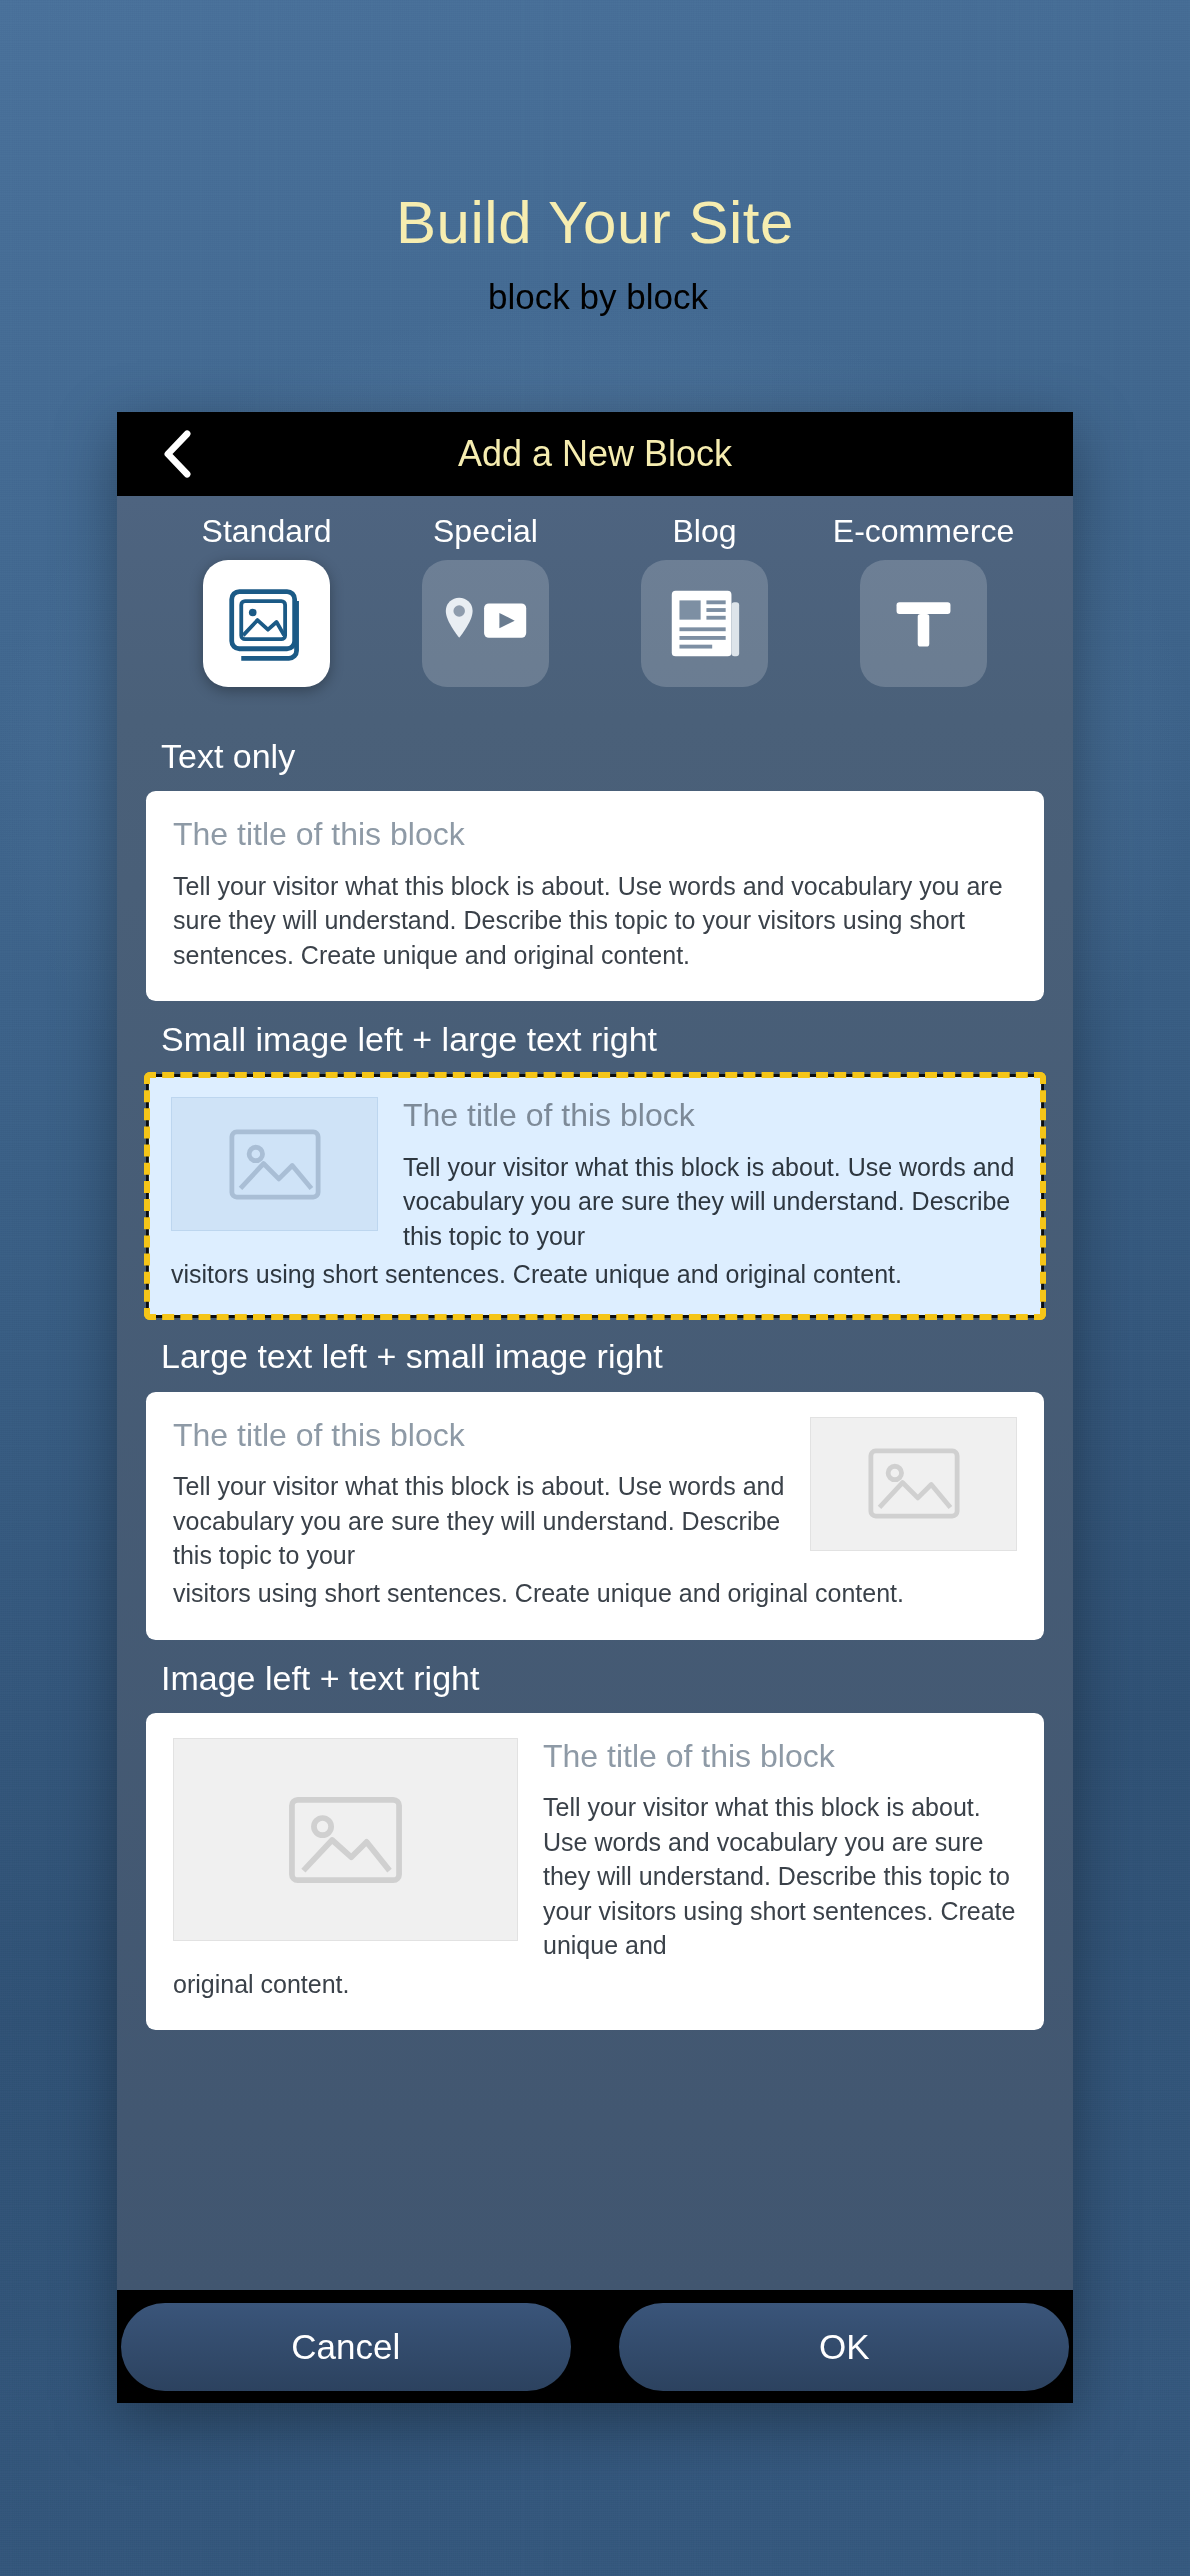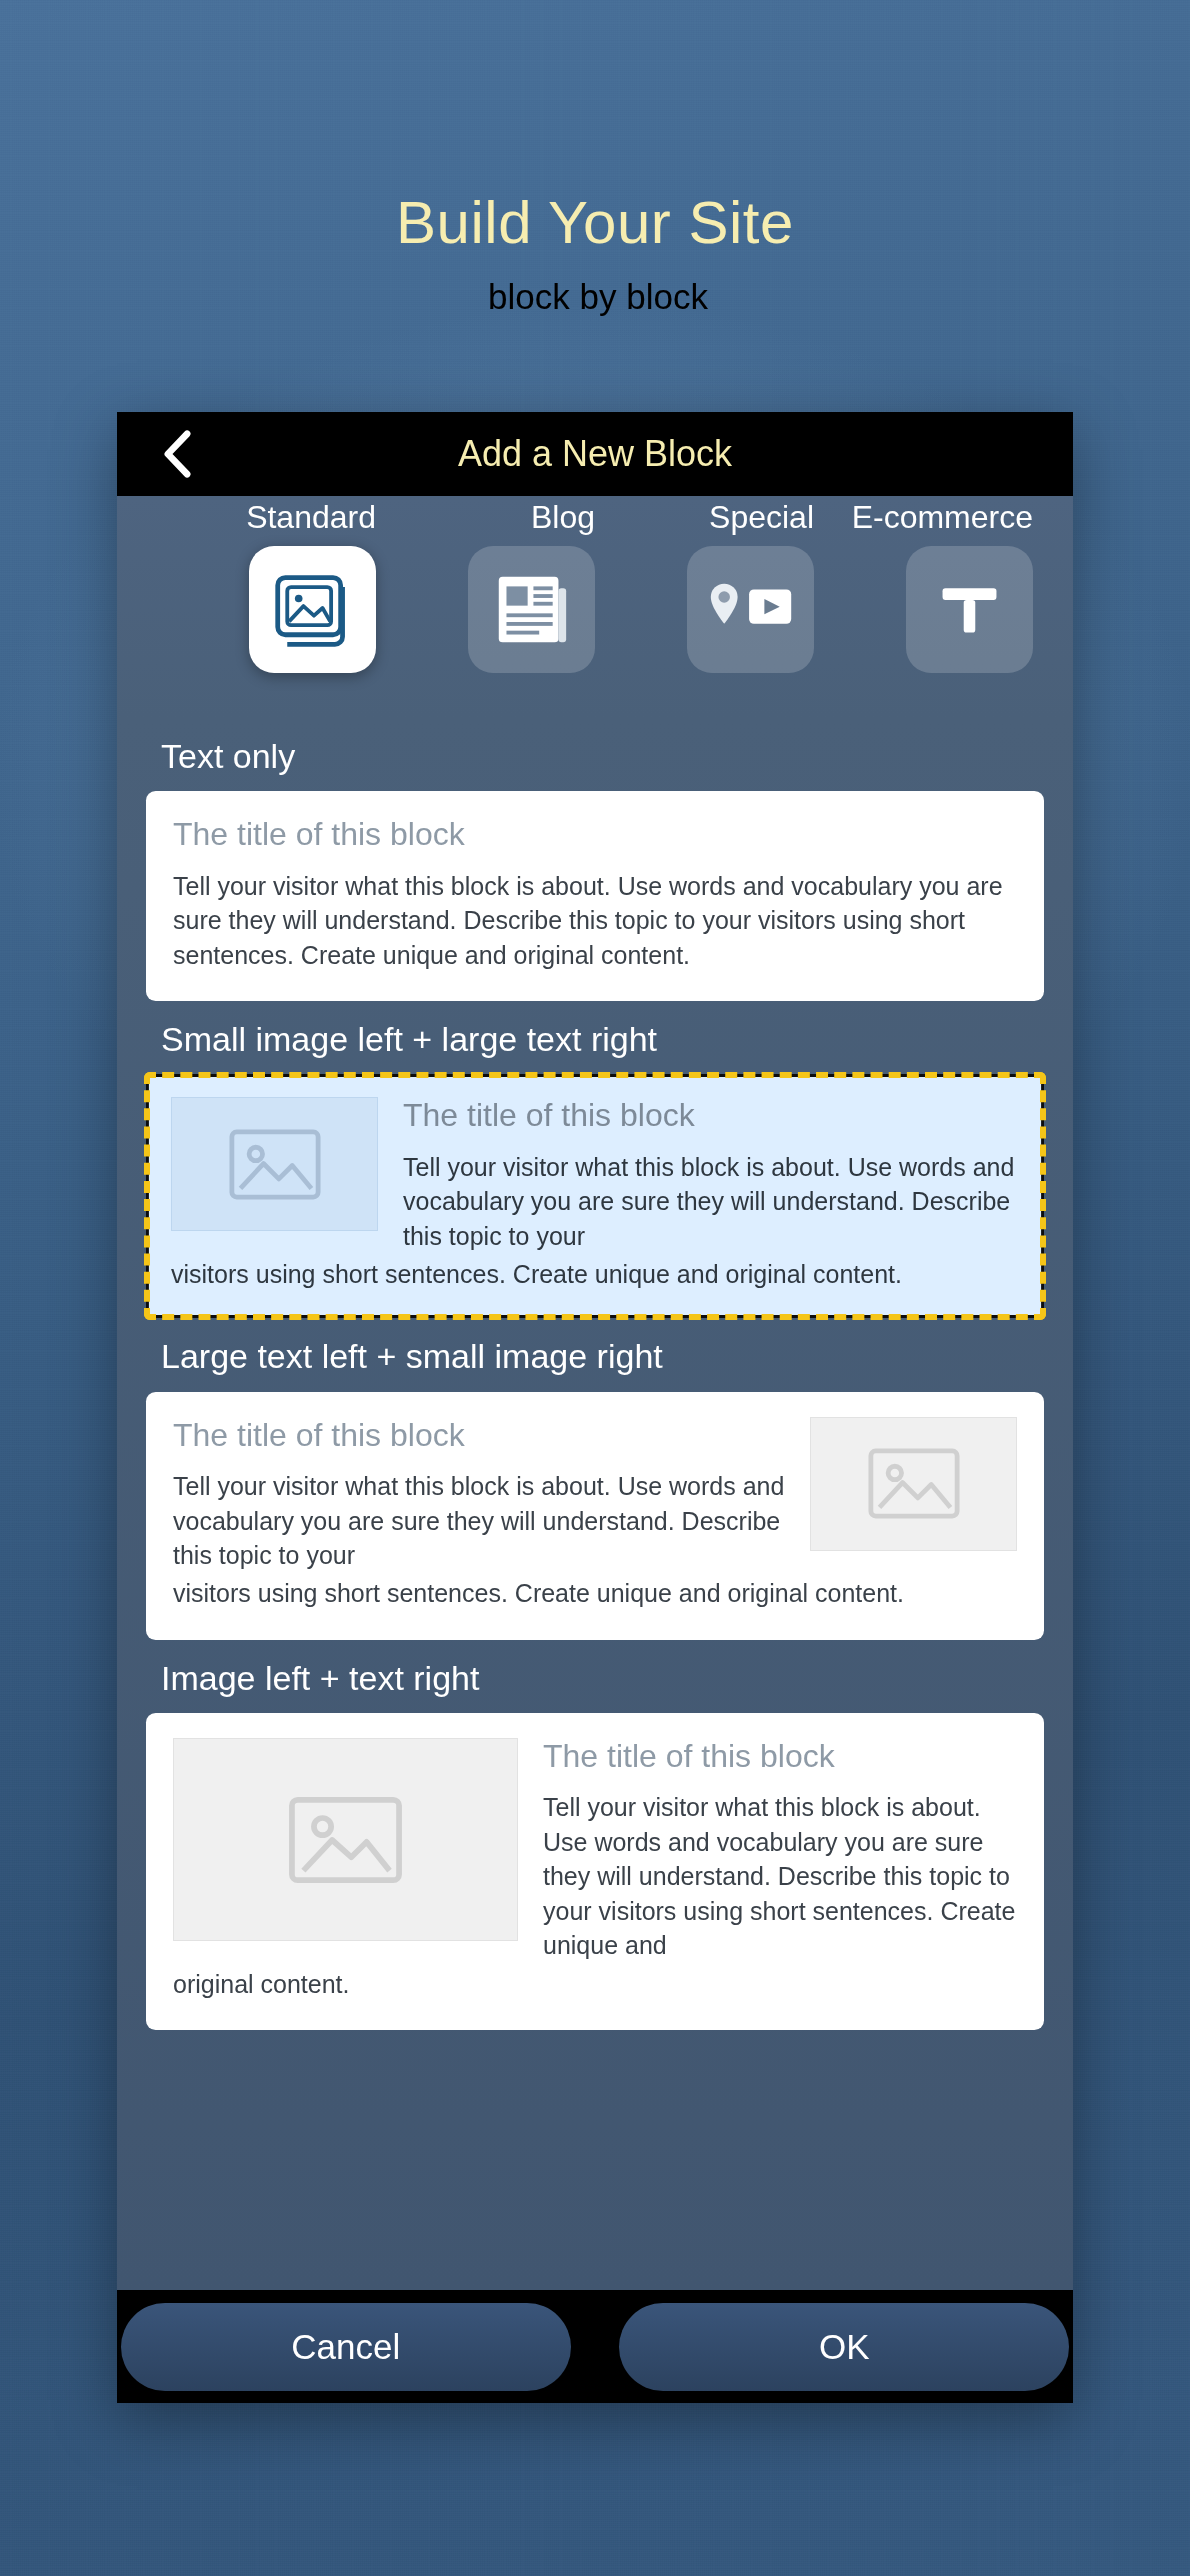--- a/index.html
+++ b/index.html
@@ -105,22 +105,22 @@
     display: flex;
     align-items: flex-start;
     padding-left: 40px;
     overflow: hidden;
   }
   .tab {
     width: 219px;
     flex: 0 0 auto;
     display: flex;
     flex-direction: column;
-    align-items: flex-end;
-    padding-top: 3px;
+    align-items: center;
+    padding-top: 17px;
     cursor: pointer;
   }
   .tab-label {
     font-size: 32px;
     color: #ffffff;
     margin-bottom: 9.6px;
     white-space: nowrap;
   }
   .tab-icon {
     width: 127px;
@@ -251,20 +251,32 @@
 
     <div class="tab selected">
       <div class="tab-label">Standard</div>
       <div class="tab-icon">
         <svg width="82" height="82" viewBox="0 0 86 86">
           <rect x="6" y="10" width="66" height="60" rx="8" fill="none" stroke="#1b5a86" stroke-width="5"></rect>
           <rect x="16" y="20" width="46" height="40" rx="4" fill="none" stroke="#1b5a86" stroke-width="4"></rect>
           <circle cx="28" cy="32" r="4" fill="#1b5a86"></circle>
           <polyline points="18,56 33,40 44,50 53,42 61,56" fill="none" stroke="#1b5a86" stroke-width="4" stroke-linejoin="round"></polyline>
           <path d="M74 20 v52 a8 8 0 0 1 -8 8 H16" fill="none" stroke="#1b5a86" stroke-width="5"></path>
+        </svg>
+      </div>
+    </div>
+
+    <div class="tab">
+      <div class="tab-label">Special</div>
+      <div class="tab-icon">
+        <svg width="96" height="67" viewBox="0 0 100 70">
+          <path d="M22 8 a14 14 0 0 1 14 14 c0 11 -14 28 -14 28 S8 33 8 22 A14 14 0 0 1 22 8 z" fill="#e9eef3"></path>
+          <circle cx="22" cy="22" r="6" fill="#8e9cad"></circle>
+          <rect x="48" y="14" width="44" height="36" rx="5" fill="#ffffff"></rect>
+          <polygon points="64,24 80,32 64,40" fill="#6a7c90"></polygon>
         </svg>
       </div>
     </div>
 
     <div class="tab">
       <div class="tab-label">Blog</div>
       <div class="tab-icon">
         <svg width="77" height="81" viewBox="0 0 80 84">
           <rect x="6" y="8" width="62" height="68" rx="4" fill="#ffffff"></rect>
           <rect x="68" y="20" width="8" height="56" rx="3" fill="#dde4ea"></rect>
@@ -273,32 +285,20 @@
           <rect x="42" y="26" width="20" height="4" fill="#7d8fa3"></rect>
           <rect x="42" y="34" width="20" height="4" fill="#7d8fa3"></rect>
           <rect x="14" y="46" width="48" height="4" fill="#7d8fa3"></rect>
           <rect x="14" y="55" width="48" height="4" fill="#7d8fa3"></rect>
           <rect x="14" y="64" width="34" height="4" fill="#7d8fa3"></rect>
         </svg>
       </div>
     </div>
 
     <div class="tab">
-      <div class="tab-label">Special</div>
-      <div class="tab-icon">
-        <svg width="96" height="67" viewBox="0 0 100 70">
-          <path d="M22 8 a14 14 0 0 1 14 14 c0 11 -14 28 -14 28 S8 33 8 22 A14 14 0 0 1 22 8 z" fill="#e9eef3"></path>
-          <circle cx="22" cy="22" r="6" fill="#8e9cad"></circle>
-          <rect x="48" y="14" width="44" height="36" rx="5" fill="#ffffff"></rect>
-          <polygon points="64,24 80,32 64,40" fill="#6a7c90"></polygon>
-        </svg>
-      </div>
-    </div>
-
-    <div class="tab">
       <div class="tab-label">E-commerce</div>
       <div class="tab-icon">
         <svg width="77" height="77" viewBox="0 0 80 80">
           <rect x="12" y="18" width="56" height="12" rx="3" fill="#ffffff"></rect>
           <rect x="34" y="30" width="12" height="34" rx="3" fill="#ffffff"></rect>
         </svg>
       </div>
     </div>
 
   </div>

